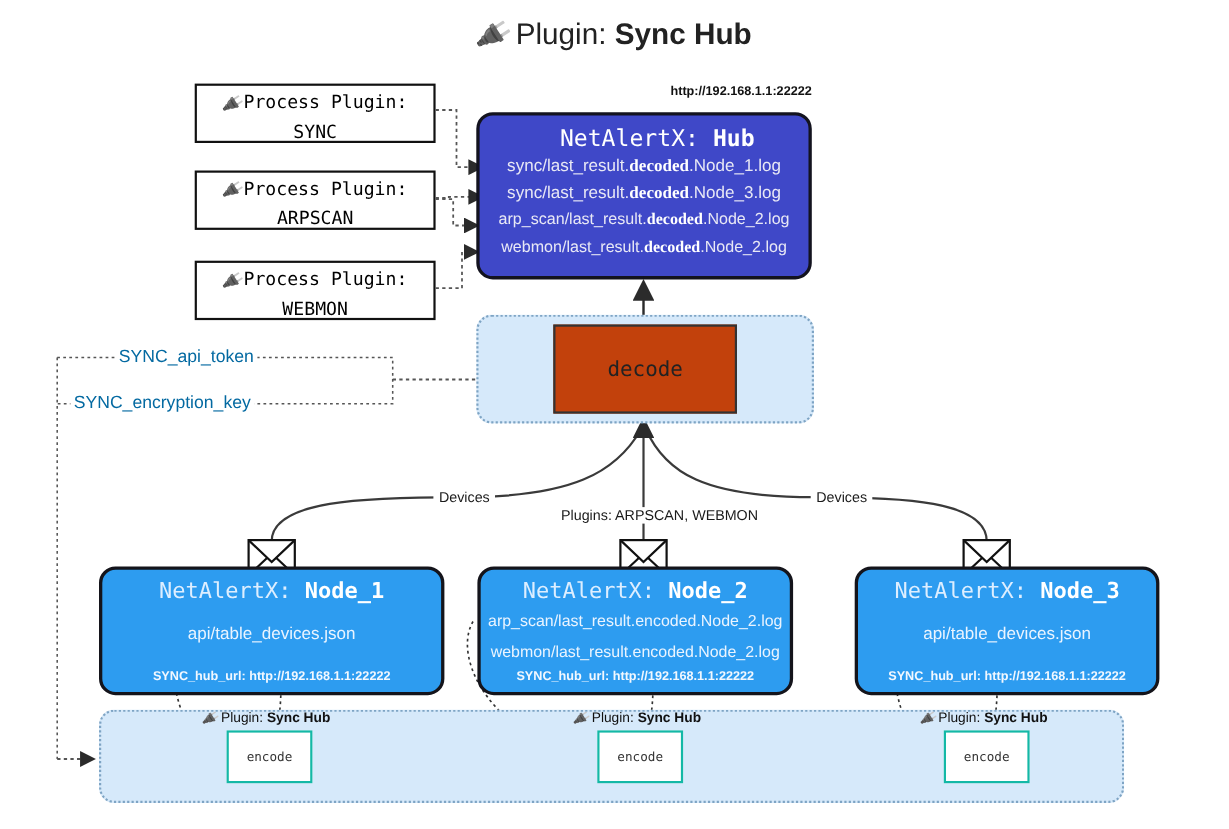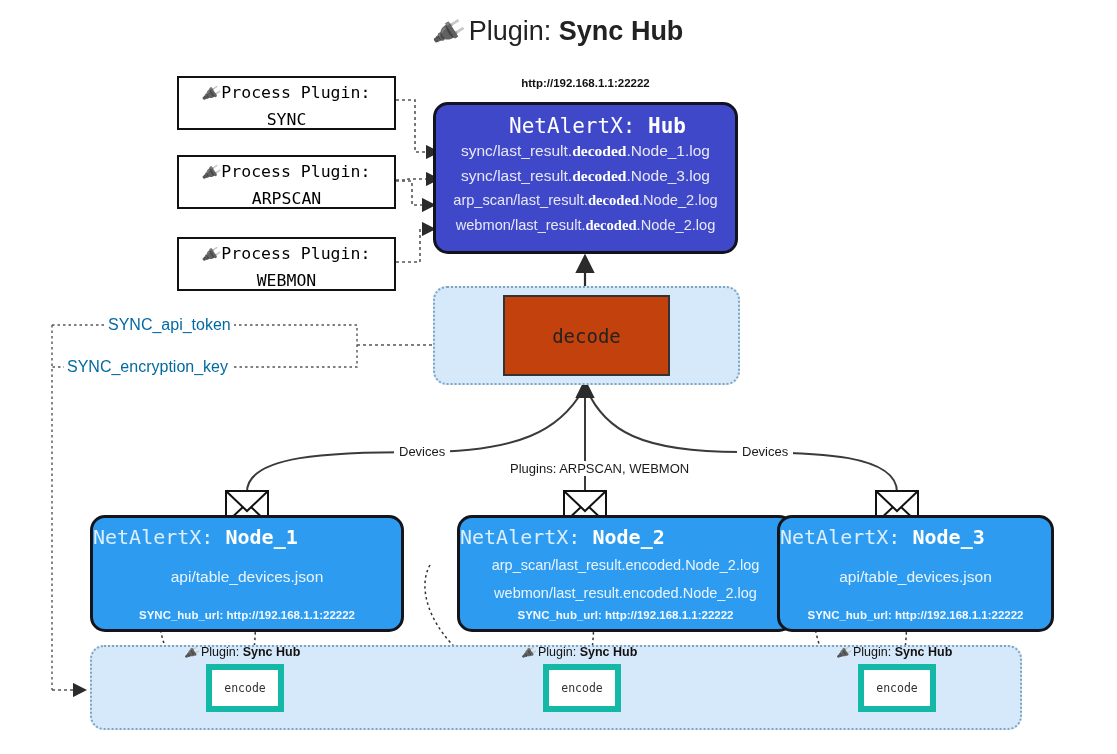--- a/index.html
+++ b/index.html
@@ -50,21 +50,21 @@
   }
   .hub .hubtitle b{font-weight:bold;}
   .hub .logline{
     color:#e8e8f5;font-size:15.5px;line-height:25px;
     text-align:center;white-space:nowrap;
   }
   .hub .logline b{font-weight:bold;color:#ffffff;font-family:Liberation Serif, serif;}
   .hub .logline.small{font-size:14.6px;}
   .hubUrl{
     position:absolute;left:433px;top:77px;width:305px;
-    text-align:center;font-size:11.5px;font-weight:bold;color:#111;
+    text-align:right;font-size:11.5px;font-weight:bold;color:#111;
   }
 
   
   .decodeWrap{
     position:absolute;left:433px;top:286px;width:307px;height:99px;
     background:#d6e9fa;border:2px dotted #7ea4c4;border-radius:14px;
     box-sizing:border-box;
   }
   .decodeBox{
     position:absolute;left:503px;top:295px;width:167px;height:81px;
@@ -86,46 +86,46 @@
   }
 
   
   .node{
     position:absolute;top:515px;height:117px;
     background:#2d9cf0;border:3px solid #14141b;border-radius:15px;
     box-sizing:border-box;
   }
   .node .ntitle{
     font-family:"DejaVu Sans Mono", monospace;
-    font-size:20px;color:#ddeeff;margin-top:7px;
+    font-size:20px;color:#ddeeff;text-align:center;margin-top:7px;
   }
   .node .ntitle b{font-weight:bold;color:#ffffff;}
   .node .nline{
     color:#eaf4ff;font-size:15.5px;text-align:center;line-height:24px;white-space:nowrap;
   }
   .node .nurl{
     position:absolute;left:0;bottom:8px;width:100%;
     text-align:center;font-size:11.5px;font-weight:bold;color:#f2f8ff;white-space:nowrap;
   }
   #node1{left:90px;width:314px;}
-  #node2{left:457px;width:337px;}
+  #node2{left:434px;width:287px;}
   #node3{left:777px;width:277px;}
   #node1 .nline{margin-top:16px;}
   #node2 .nline{margin-top:4px;font-size:14.5px;}
   #node3 .nline{margin-top:16px;}
 
   
   .encBand{
     position:absolute;left:90px;top:645px;width:932px;height:85px;
     background:#d6e9fa;border:2px dotted #7ea4c4;border-radius:14px;
     box-sizing:border-box;
   }
   .encBox{
     position:absolute;top:664px;width:78px;height:48px;
-    background:#fff;border:6px solid #14b8a6;box-sizing:border-box;
+    background:#fff;border:2px solid #14b8a6;box-sizing:border-box;
     display:flex;align-items:center;justify-content:center;
     font-family:"DejaVu Sans Mono", monospace;font-size:11.5px;color:#333;
   }
   .encCap{
     position:absolute;top:645px;font-size:12.5px;color:#111;white-space:nowrap;
   }
   .encCap .plug{display:inline-block;font-size:12px;transform:scaleX(-1) rotate(-12deg);vertical-align:-1px;margin-right:1px;}
   .encCap b{font-weight:bold;}
   #enc1{left:206px;} #enc2{left:543px;} #enc3{left:858px;}
   #encCap1{left:185px;} #encCap2{left:522px;} #encCap3{left:837px;}

